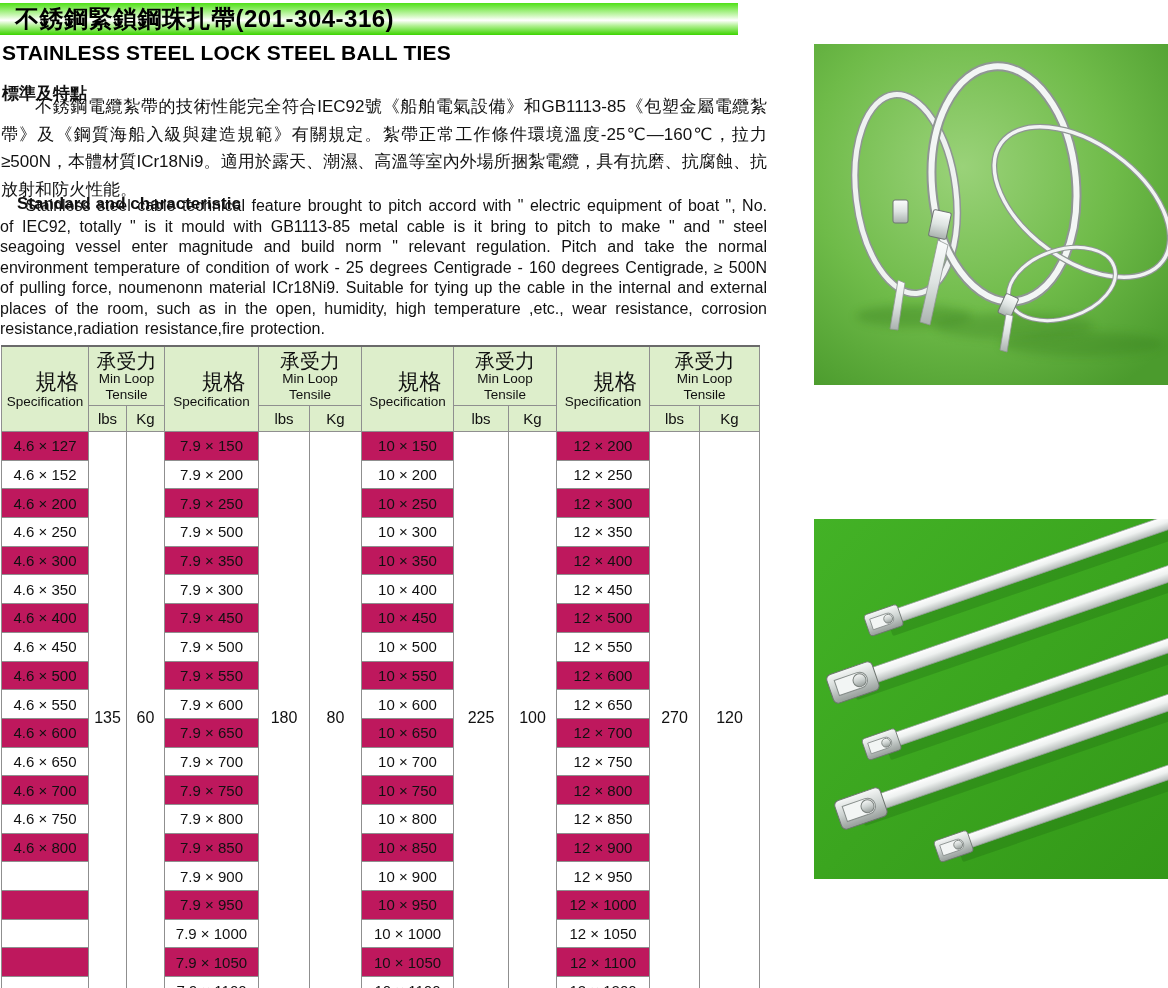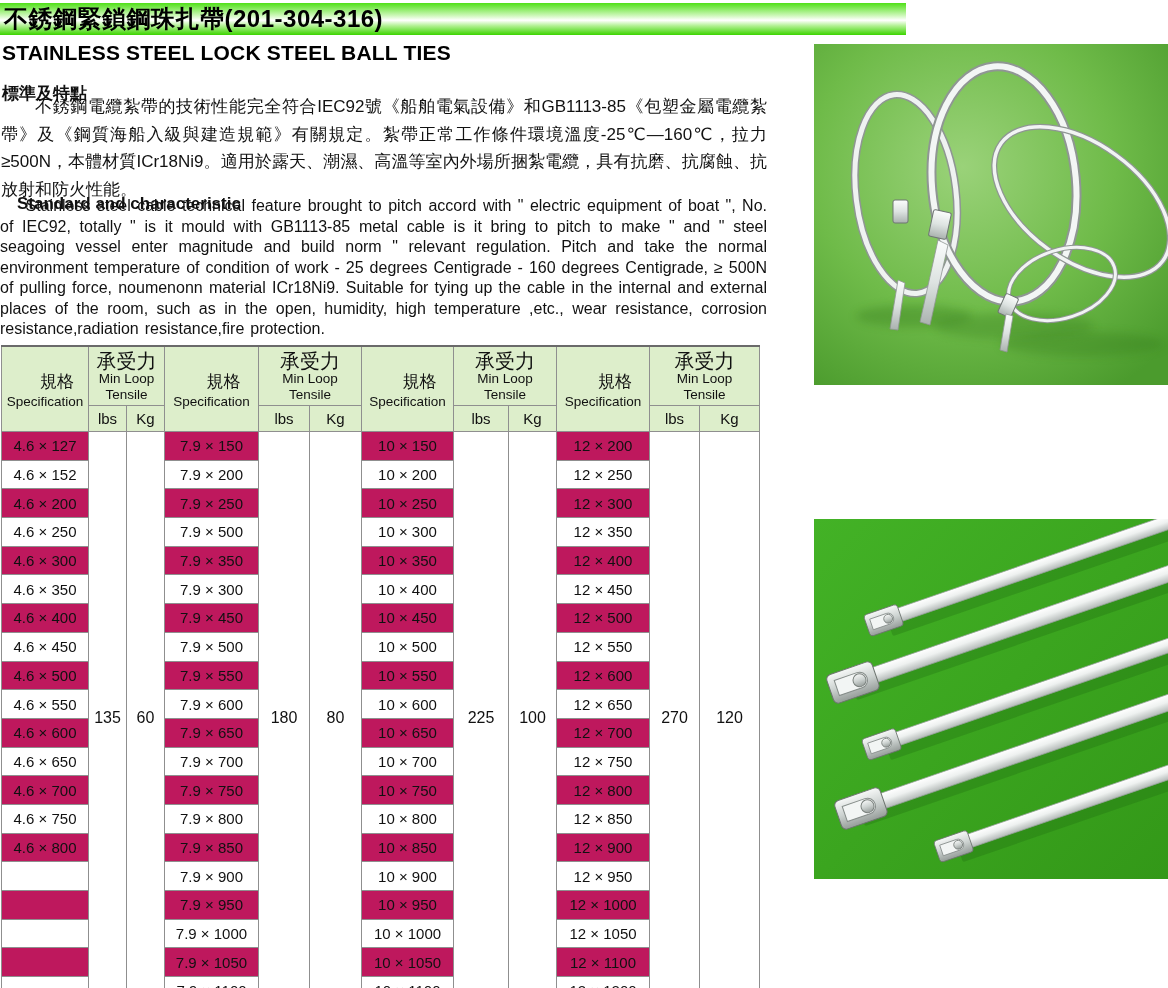--- a/index.html
+++ b/index.html
@@ -1,23 +1,23 @@
 <!DOCTYPE html>
 <html><head>
 <meta charset="utf-8">
 <style>
   html,body{margin:0;padding:0;}
   body{
     width:1168px;height:988px;position:relative;overflow:hidden;background:#ffffff;
     font-family:"Liberation Sans","DejaVu Sans",sans-serif;color:#111;
   }
   .titlebar{
-    position:absolute;top:3px;left:0;width:906px;height:32px;
+    position:absolute;top:3px;left:0;width:738px;height:32px;
     background:linear-gradient(180deg,#4fe016 0%,#c9f7b4 38%,#ffffff 54%,#aef08e 72%,#3cd400 100%);
-    display:flex;align-items:center;box-sizing:border-box;padding-left:4px;
+    display:flex;align-items:center;box-sizing:border-box;padding-left:15px;
   }
   .titlebar span{font-size:24px;font-weight:bold;color:#000;letter-spacing:0.5px;}
   .title-en{
     position:absolute;top:41px;left:2px;margin:0;
     font-size:21px;font-weight:bold;letter-spacing:0.2px;color:#000;white-space:nowrap;
   }
   .zh-head{position:absolute;top:82px;left:2px;margin:0;font-size:17px;font-weight:bold;}
   .zh-para{
     position:absolute;top:93px;left:1px;width:766px;margin:0;
     font-size:17px;line-height:27.5px;text-indent:2em;text-align:justify;
@@ -30,21 +30,21 @@
   }
   table.spec{
     position:absolute;top:345px;left:1px;width:758px;
     border-collapse:collapse;table-layout:fixed;
   }
   table.spec th,table.spec td{
     border:1px solid #8f8f8f;padding:0;text-align:center;vertical-align:middle;
   }
   table.spec{border-top:2px solid #6a6a6a;border-bottom:2px solid #8fa0aa;}
   thead th{background:#ddeecb;font-weight:normal;}
-  .h-spec .zh{font-size:17px;line-height:22px;padding-top:2px;padding-left:24px;}
+  .h-spec .zh{font-size:22px;line-height:22px;padding-top:2px;padding-left:24px;}
   .h-spec .sub{font-size:13.5px;line-height:17px;}
   .h-tensile{height:58px;}
   .h-tensile .zh{font-size:20px;line-height:20px;padding-top:2px;}
   .h-tensile .sub{font-size:13.5px;line-height:16px;}
   .h-unit{height:25px;font-size:15px;}
   td.spec-cell{height:27.7px;font-size:15px;background:#ffffff;}
   td.spec-cell.alt{background:#be185d;}
   td.tens-cell{background:#ffffff;font-size:16px;}
   .photo{position:absolute;box-sizing:border-box;}
   .photo svg{display:block;width:100%;height:100%;}

